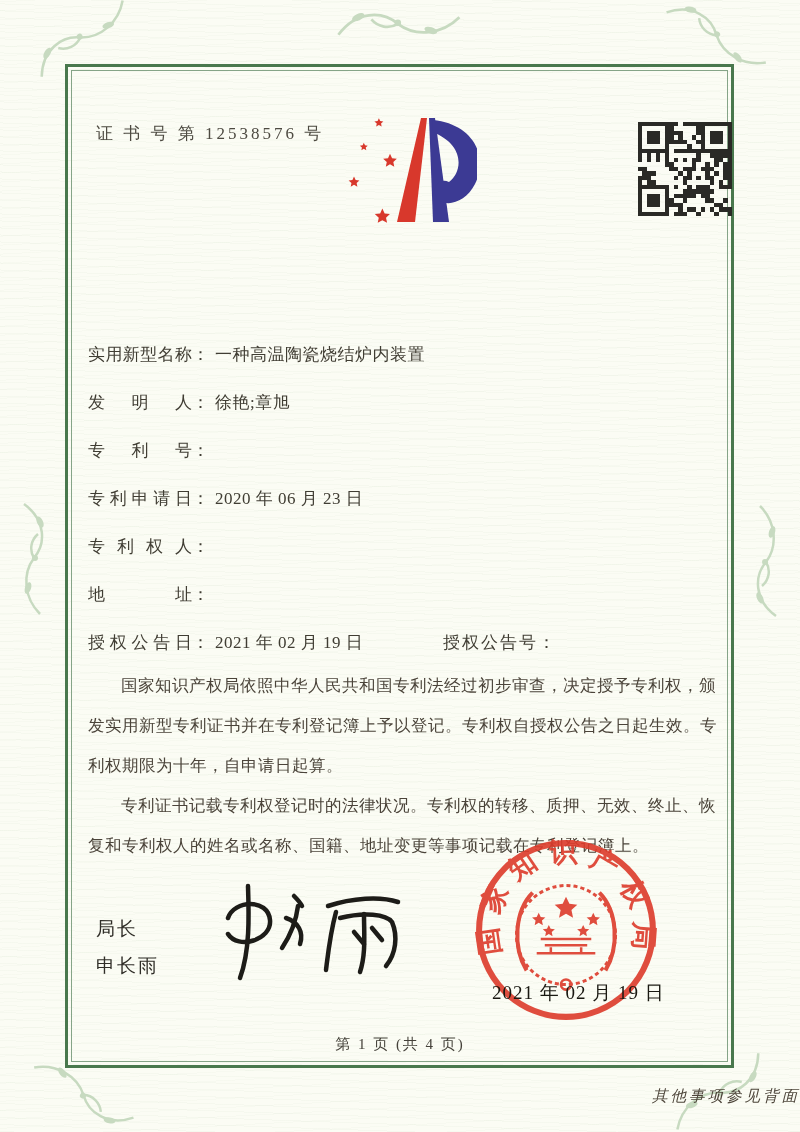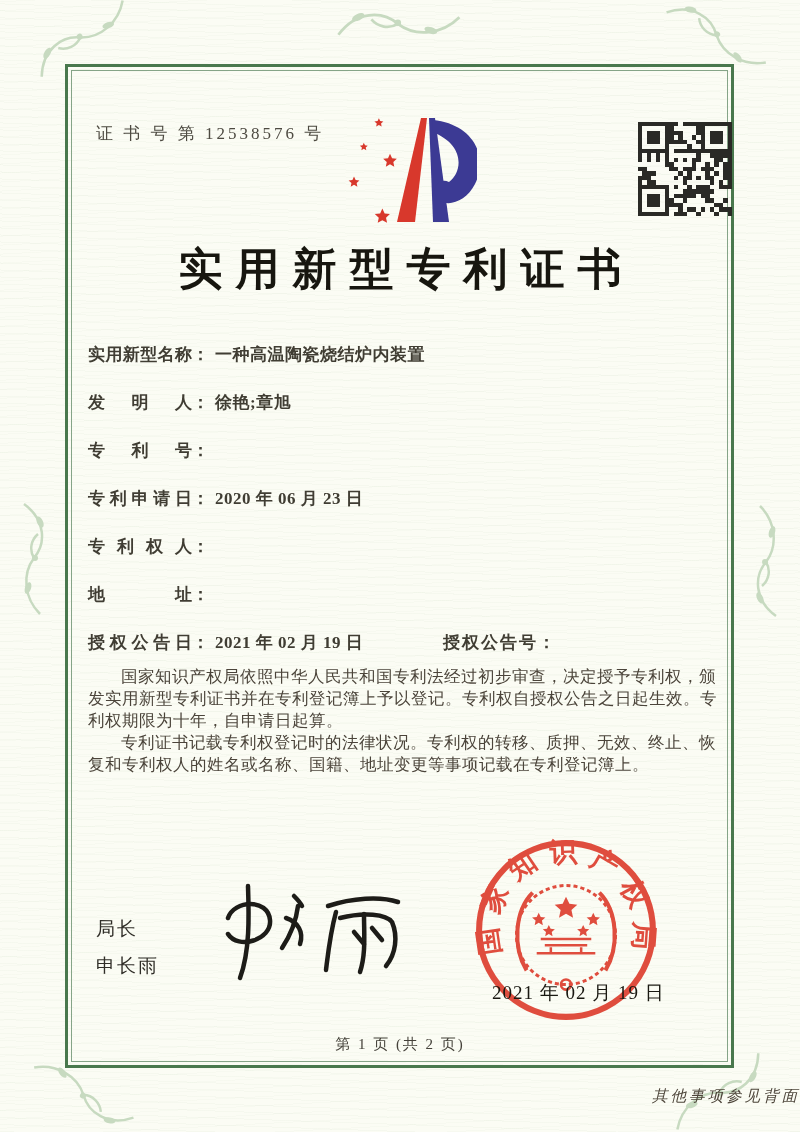--- a/index.html
+++ b/index.html
@@ -25,32 +25,32 @@
   .cert-number{
     position:absolute;left:96px;top:122px;font-size:17px;color:#4d4a41;letter-spacing:3px;
   }
   .logo{position:absolute;left:333px;top:112px;width:144px;height:116px;}
   .qr{position:absolute;left:638px;top:122px;width:94px;height:94px;}
   .title{
     position:absolute;left:0;top:240px;width:100%;text-align:center;
     font-size:44px;font-weight:bold;color:#17160f;letter-spacing:13px;text-indent:13px;
   }
   .fields{position:absolute;left:88px;top:340px;width:632px;font-size:17px;color:#403d33;}
-  .frow{display:flex;align-items:flex-end;line-height:29px;margin-bottom:19px;font-weight:bold;}
+  .frow{display:flex;align-items:flex-end;line-height:29px;margin-bottom:19px;}
   .flabel{display:inline-block;width:104px;text-align:justify;text-align-last:justify;flex:0 0 104px;}
   .fcolon{flex:0 0 auto;margin-right:6px;}
   .fvalue{flex:1 1 auto;letter-spacing:0.5px;}
   .fvalue.addr{max-width:452px;}
   .grant .fvalue1{flex:0 0 228px;letter-spacing:0.5px;}
   .grant .flabel2{flex:0 0 auto;letter-spacing:2px;}
   .body-text{
     position:absolute;left:88px;top:666px;width:630px;
     font-size:16.5px;color:#4b443a;
   }
-  .body-text p{margin:0;text-indent:2em;line-height:22px;letter-spacing:0.5px;}
+  .body-text p{margin:0;text-indent:2em;line-height:40px;letter-spacing:0.5px;}
   .signer{position:absolute;left:96px;top:910px;font-size:19px;color:#2f2d27;line-height:37px;letter-spacing:2px;}
   .signature{position:absolute;left:212px;top:876px;width:210px;height:110px;}
   .seal{position:absolute;left:470px;top:834px;width:192px;height:192px;opacity:0.9;z-index:3;}
   .seal-date{position:absolute;left:492px;top:980px;z-index:4;font-size:19px;color:#191811;letter-spacing:1px;}
   .page-footer{position:absolute;left:0;top:1035px;width:100%;text-align:center;font-size:15px;color:#45423a;letter-spacing:2px;}
   .back-note{position:absolute;left:0;top:1086px;width:100%;text-align:right;font-size:15.5px;color:#4e463b;letter-spacing:3px;font-style:italic;}
 </style>
 </head>
 <body>
 
@@ -347,21 +347,20 @@
         <rect x="5" y="20" width="1" height="1" fill="#2a2a26"></rect>
         <rect x="6" y="20" width="1" height="1" fill="#2a2a26"></rect>
         <rect x="8" y="20" width="1" height="1" fill="#2a2a26"></rect>
         <rect x="9" y="20" width="1" height="1" fill="#2a2a26"></rect>
         <rect x="10" y="20" width="1" height="1" fill="#2a2a26"></rect>
         <rect x="13" y="20" width="1" height="1" fill="#2a2a26"></rect>
         <rect x="17" y="20" width="1" height="1" fill="#2a2a26"></rect>
         <rect x="20" y="20" width="1" height="1" fill="#2a2a26"></rect>
       </svg></div>
 
-  <div class="title">实用新型专利证书</div>
 
   <div class="fields">
     <div class="frow">
       <span class="flabel">实用新型名称</span>
         <span class="fcolon">：</span>
       <span class="fvalue">一种高温陶瓷烧结炉内装置</span>
     </div>
     <div class="frow">
       <span class="flabel">发明人</span>
         <span class="fcolon">：</span>
@@ -435,16 +434,16 @@
       <path d="M78,90 l1.8,3.7 4.2,.5 -3.1,2.8 .8,4.1 -3.7-2.1 -3.6,2.1 .8-4.1 -3.2-2.8 4.2-.5 z"></path>
       <path d="M112,90 l1.8,3.7 4.2,.5 -3.1,2.8 .8,4.1 -3.7-2.1 -3.6,2.1 .8-4.1 -3.2-2.8 4.2-.5 z"></path>
     </g>
     <text font-size="27" font-weight="bold" fill="#dd3b2b" font-family="Liberation Serif, DejaVu Serif, serif">
       <textPath href="#seal-arc" startOffset="0" textLength="255" lengthAdjust="spacing" id="seal-textpath">国家知识产权局</textPath>
     </text>
   </svg>
 
   <div class="seal-date">2021 年 02 月 19 日</div>
 
-  <div class="page-footer">第 1 页 (共 2 页)</div>
+  <div class="page-footer">第 1 页 (共 4 页)</div>
   <div class="back-note">其他事项参见背面</div>
 
 </div>
 
 </body></html>

